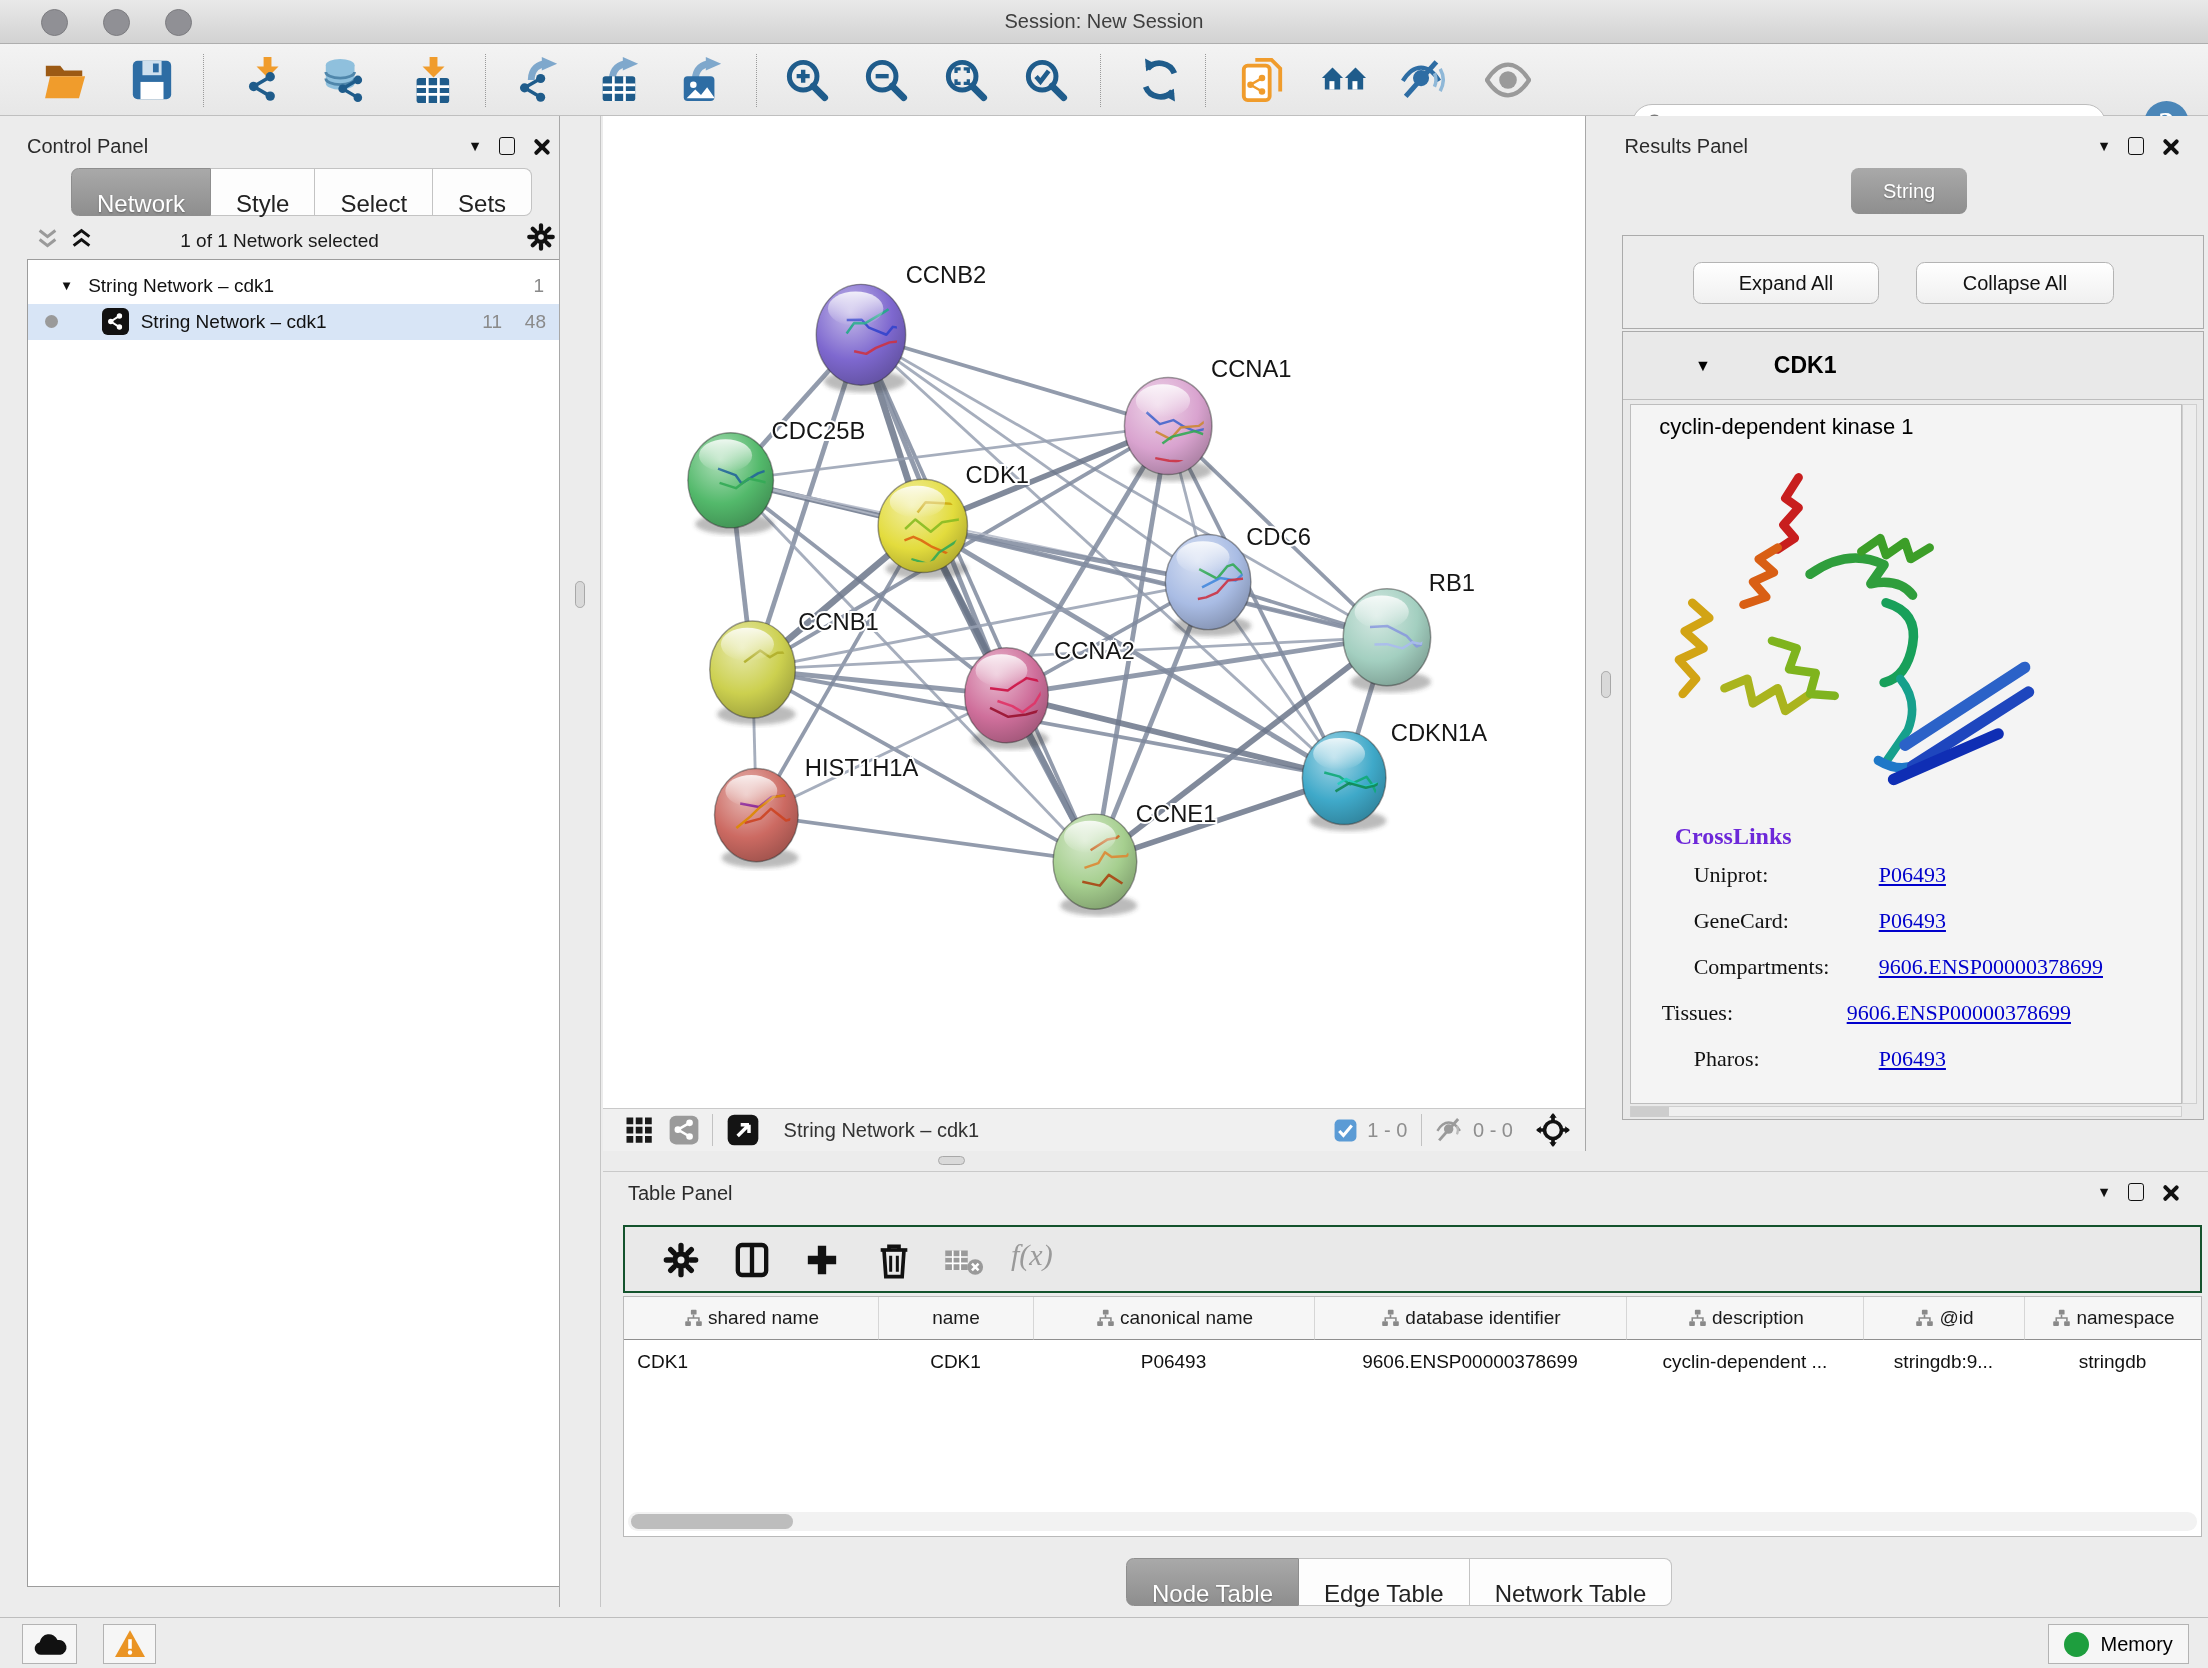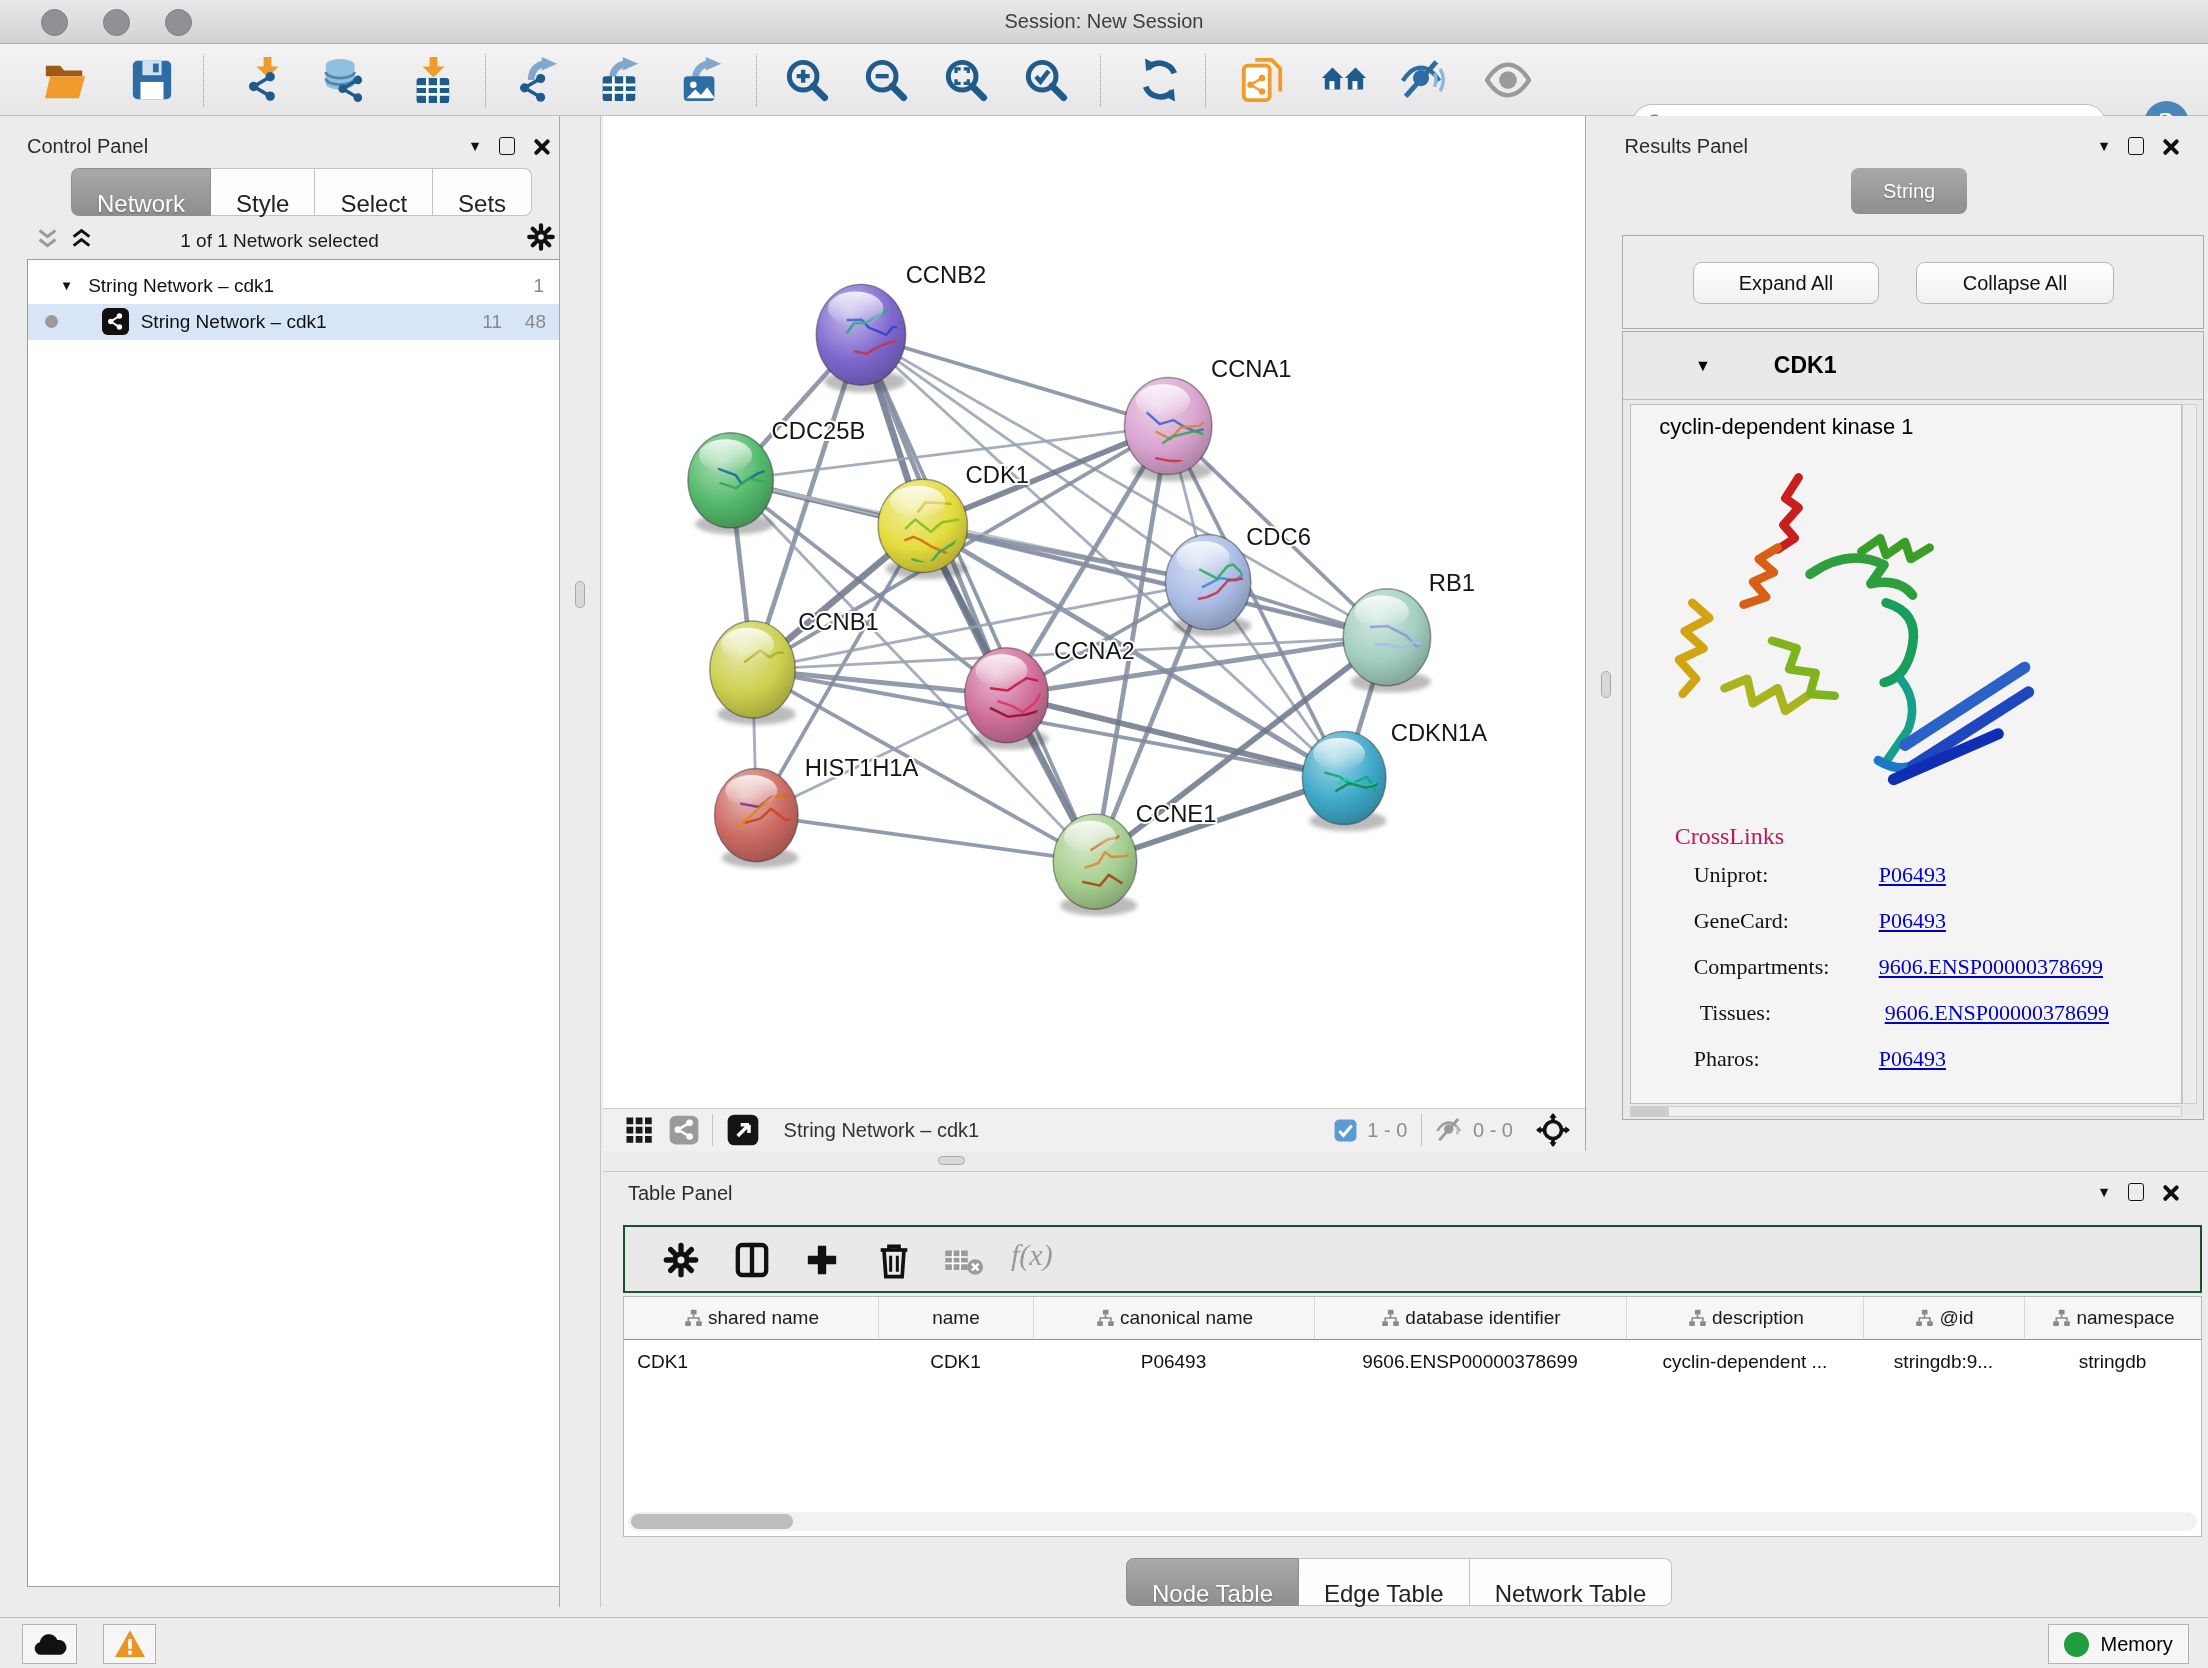--- a/index.html
+++ b/index.html
@@ -701,35 +701,35 @@
             <path d="M160 120 q40 -28 78 -10 l-14 20 q30 -6 44 12" stroke="#2f9e3c" stroke-width="10" fill="none" stroke-linecap="round" stroke-linejoin="round"></path>
             <path d="M240 150 q34 10 28 44 t-30 40" stroke="#18a05a" stroke-width="10" fill="none" stroke-linecap="round" stroke-linejoin="round"></path>
             <path d="M255 230 q20 24 8 54 l-22 32" stroke="#16a08c" stroke-width="9" fill="none" stroke-linecap="round" stroke-linejoin="round"></path>
             <path d="M232 316 q30 18 56 -6" stroke="#1e78c8" stroke-width="10" fill="none" stroke-linecap="round" stroke-linejoin="round"></path>
             <path d="M260 300 L386 218" stroke="#2b62c8" stroke-width="12" fill="none" stroke-linecap="round" stroke-linejoin="round"></path>
             <path d="M268 322 L390 244" stroke="#1e46be" stroke-width="12" fill="none" stroke-linecap="round" stroke-linejoin="round"></path>
             <path d="M248 336 L358 288" stroke="#0f2eb4" stroke-width="12" fill="none" stroke-linecap="round" stroke-linejoin="round"></path>
             <path d="M214 96 l20 -14 6 18 20 -14 6 18 20 -12" stroke="#3c9e28" stroke-width="9" fill="none" stroke-linecap="round" stroke-linejoin="round"></path>
           </svg>
       </div>
-      <div class="abs serif" style="left:44px;top:418px;font-size:24px;font-weight:normal;color:#be185d">CrossLinks</div>
+      <div class="abs serif" style="left:44px;top:418px;font-size:24px;font-weight:bold;color:#6d28d9">CrossLinks</div>
       <div class="abs" style="left:0;top:457px;width:533px" id="crosslinks-rows">
           <div class="serif" style="display: flex; margin: 0px 0px 20px 63px; font-size: 22px;">
             <span class="cl-label" style="width:185px">Uniprot:</span>
             <span class="cl-link">P06493</span>
           </div>
           <div class="serif" style="display: flex; margin: 0px 0px 20px 63px; font-size: 22px;">
             <span class="cl-label" style="width:185px">GeneCard:</span>
             <span class="cl-link">P06493</span>
           </div>
           <div class="serif" style="display: flex; margin: 0px 0px 20px 63px; font-size: 22px;">
             <span class="cl-label" style="width:185px">Compartments:</span>
             <span class="cl-link">9606.ENSP00000378699</span>
           </div>
-          <div class="serif" style="display: flex; margin: 0px 0px 20px 69px; font-size: 22px;">
+          <div class="serif" style="display: flex; margin: 0px 0px 20px 31px; font-size: 22px;">
             <span class="cl-label" style="width:185px">Tissues:</span>
             <span class="cl-link">9606.ENSP00000378699</span>
           </div>
           <div class="serif" style="display: flex; margin: 1px 0px 20px 63px; font-size: 22px;">
             <span class="cl-label" style="width:185px">Pharos:</span>
             <span class="cl-link">P06493</span>
           </div>
         </div>
     </div>
     <div class="abs rp-vscroll"></div>

